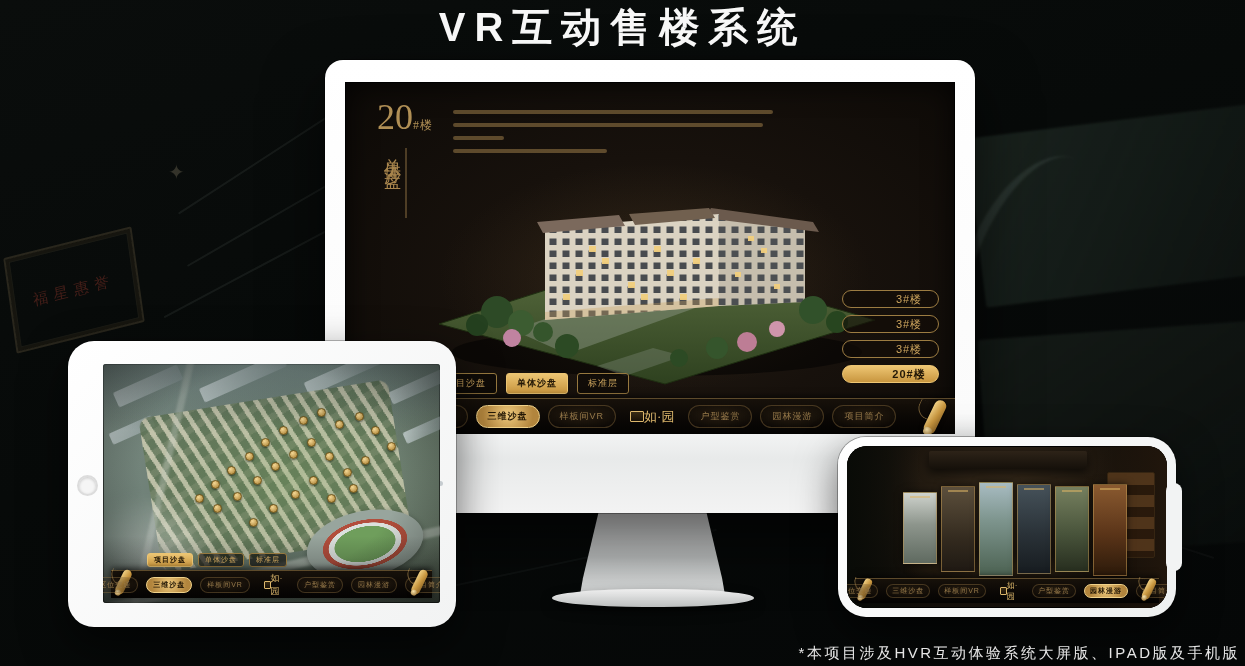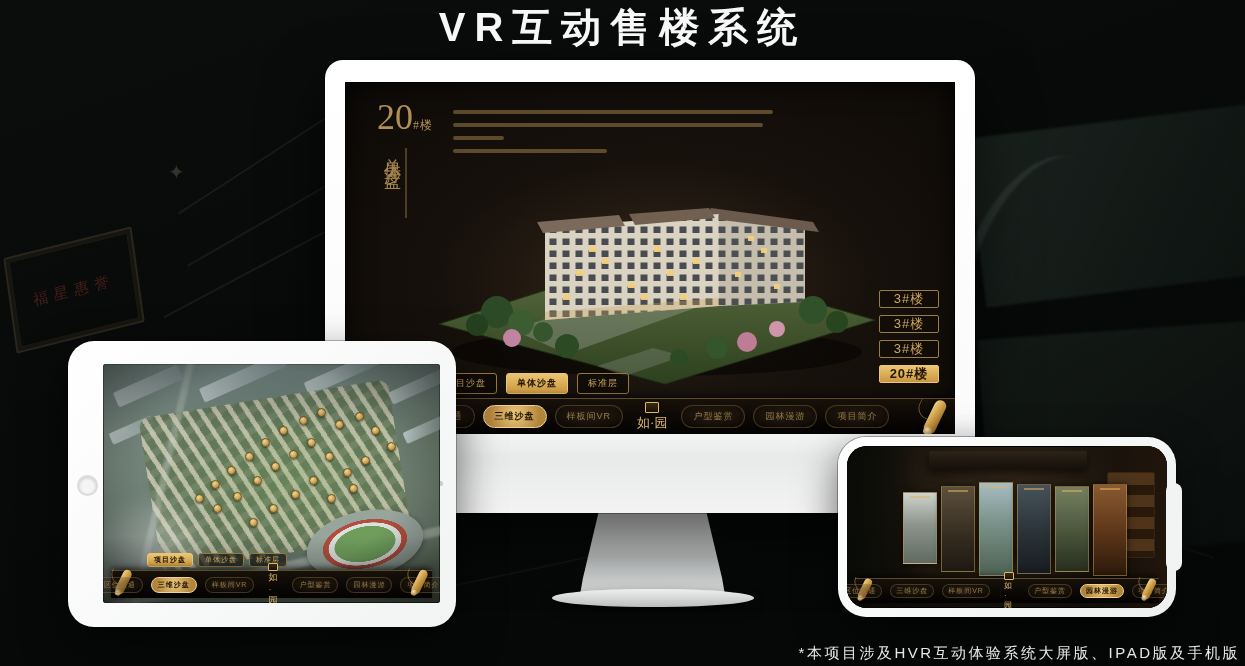--- a/index.html
+++ b/index.html
@@ -30,21 +30,21 @@
     border-top:1px solid rgba(201,162,94,.45);box-shadow:0 -2px 6px rgba(0,0,0,.6);}
   .nav-items{display:flex;align-items:center;gap:8px;}
   .nav-item{position:relative;color:#96794a;letter-spacing:1px;border:1px solid rgba(190,150,85,.3);
     background:radial-gradient(ellipse at center,rgba(70,52,28,.45),rgba(14,10,5,.15));
     border-radius:12px;white-space:nowrap;}
   .nav-item.active{background:radial-gradient(circle at 50% 40%,#eec97c 0%,#b2853d 75%);
     color:#231705;border-color:#f0d28a;font-weight:bold;}
   .nav-md .nav-item{font-size:9px;padding:4px 11px;}
   .nav-sm .nav-item{font-size:7px;padding:2px 6px;}
   .nav-xs .nav-item{font-size:7px;padding:1px 5px;}
-  .nav-logo{display:flex;flex-direction:column;align-items:center;margin:0 6px;color:#dcb76c;}
+  .nav-logo{display:flex;flex-direction:row;align-items:center;margin:0 6px;color:#dcb76c;}
   .logo-seal{border:1px solid #dcb76c;background:linear-gradient(#3a2c14,#191107);border-radius:1px;}
   .nav-md .logo-seal{width:12px;height:9px;margin-bottom:1px;}
   .nav-sm .logo-seal,.nav-xs .logo-seal{width:8px;height:6px;}
   .logo-text{font-family:"Liberation Serif",serif;}
   .nav-md .logo-text{font-size:13px;} .nav-sm .logo-text{font-size:9px;} .nav-xs .logo-text{font-size:8px;}
   .scroll-icon{position:relative;background:linear-gradient(100deg,#f4d68c 0%,#c8963f 55%,#8a6326 100%);
     border-radius:6px;transform:rotate(26deg);box-shadow:0 1px 4px rgba(0,0,0,.7);}
   .nav-md .scroll-icon{width:12px;height:36px;}
   .nav-sm .scroll-icon{width:9px;height:26px;}
   .nav-xs .scroll-icon{width:8px;height:22px;}
@@ -71,22 +71,22 @@
   .ms-num small{font-size:12px;letter-spacing:1px;}
   .ms-sub{position:absolute;left:36px;top:62px;color:#a8854d;font-family:"Liberation Serif",serif;
     font-size:17px;letter-spacing:5px;writing-mode:vertical-rl;}
   .ms-subline{position:absolute;left:60px;top:66px;width:2px;height:70px;background:rgba(168,133,77,.4);}
   .ms-desc{position:absolute;left:108px;top:28px;width:320px;}
   .ms-desc div{height:4px;border-radius:2px;background:rgba(168,133,77,.5);margin-bottom:9px;}
   #m-glow{position:absolute;left:90px;top:80px;width:440px;height:230px;
     background:radial-gradient(ellipse at center,rgba(150,110,55,.14),transparent 70%);}
   #m-building{position:absolute;left:72px;top:70px;width:470px;height:235px;}
   #m-btns{position:absolute;right:16px;top:208px;display:flex;flex-direction:column;gap:7px;}
-  .bbtn{width:58px;height:16px;line-height:16px;text-align:center;font-size:13px;letter-spacing:1px;
-    color:#cda55e;border:1px solid #9c7c42;border-radius:2px;background:rgba(18,12,6,.6);}
+  .bbtn{width:58px;height:16px;line-height:16px;text-align:center;font-size:11px;letter-spacing:1px;
+    color:#cda55e;border:1px solid #9c7c42;border-radius:9px;background:rgba(18,12,6,.6);padding-left:37px;}
   .bbtn.selected{background:linear-gradient(#eec673,#c8963f);color:#241806;border-color:#eec673;font-weight:bold;}
   #m-tabs{position:absolute;left:90px;bottom:40px;}
   #m-nav{left:0;right:0;bottom:0;height:35px;}
   #m-nav .scroll-icon{position:absolute;right:14px;top:0;}
   
   #tablet{position:absolute;left:68px;top:341px;width:388px;height:286px;z-index:5;
     background:linear-gradient(135deg,#ffffff,#f2f3f3);border-radius:26px;
     box-shadow:0 0 0 1px rgba(0,0,0,.25),0 18px 45px rgba(0,0,0,.6);}
   #t-home{position:absolute;left:9px;top:50%;width:17px;height:17px;margin-top:-9px;border-radius:50%;
     background:#f5f5f5;border:2px solid #dcdcdc;box-shadow:inset 0 1px 3px rgba(0,0,0,.18);}

